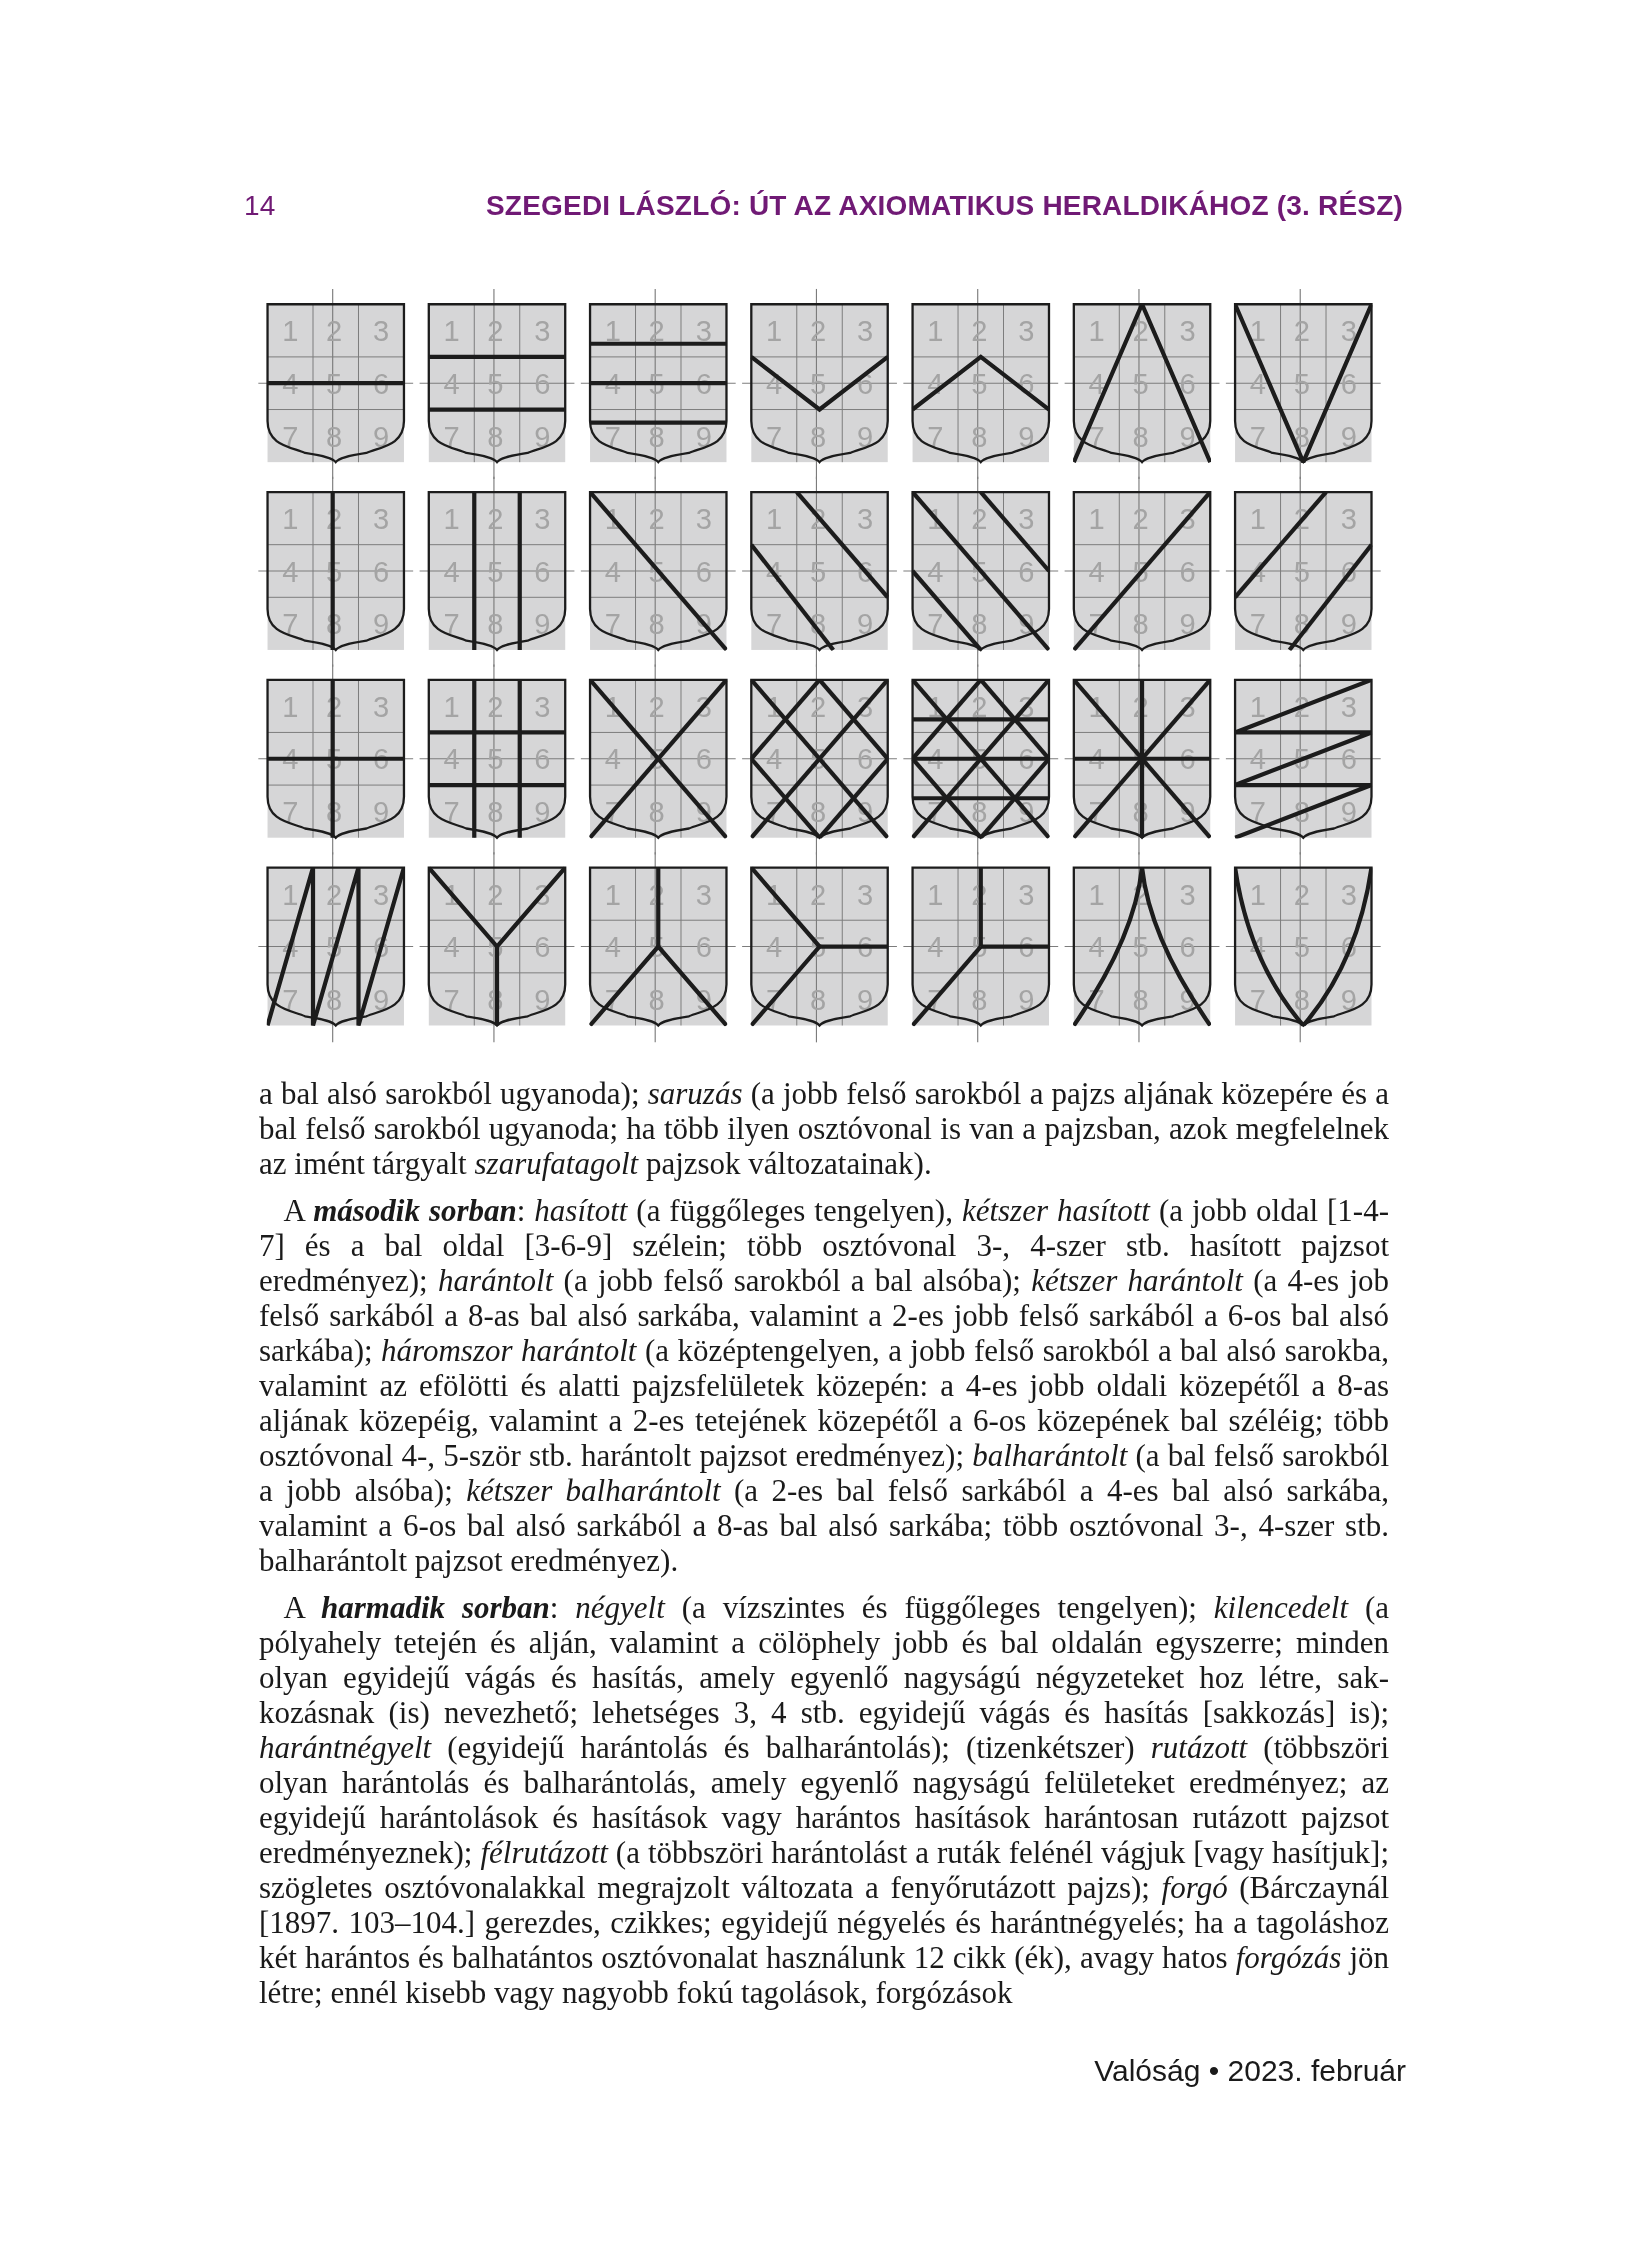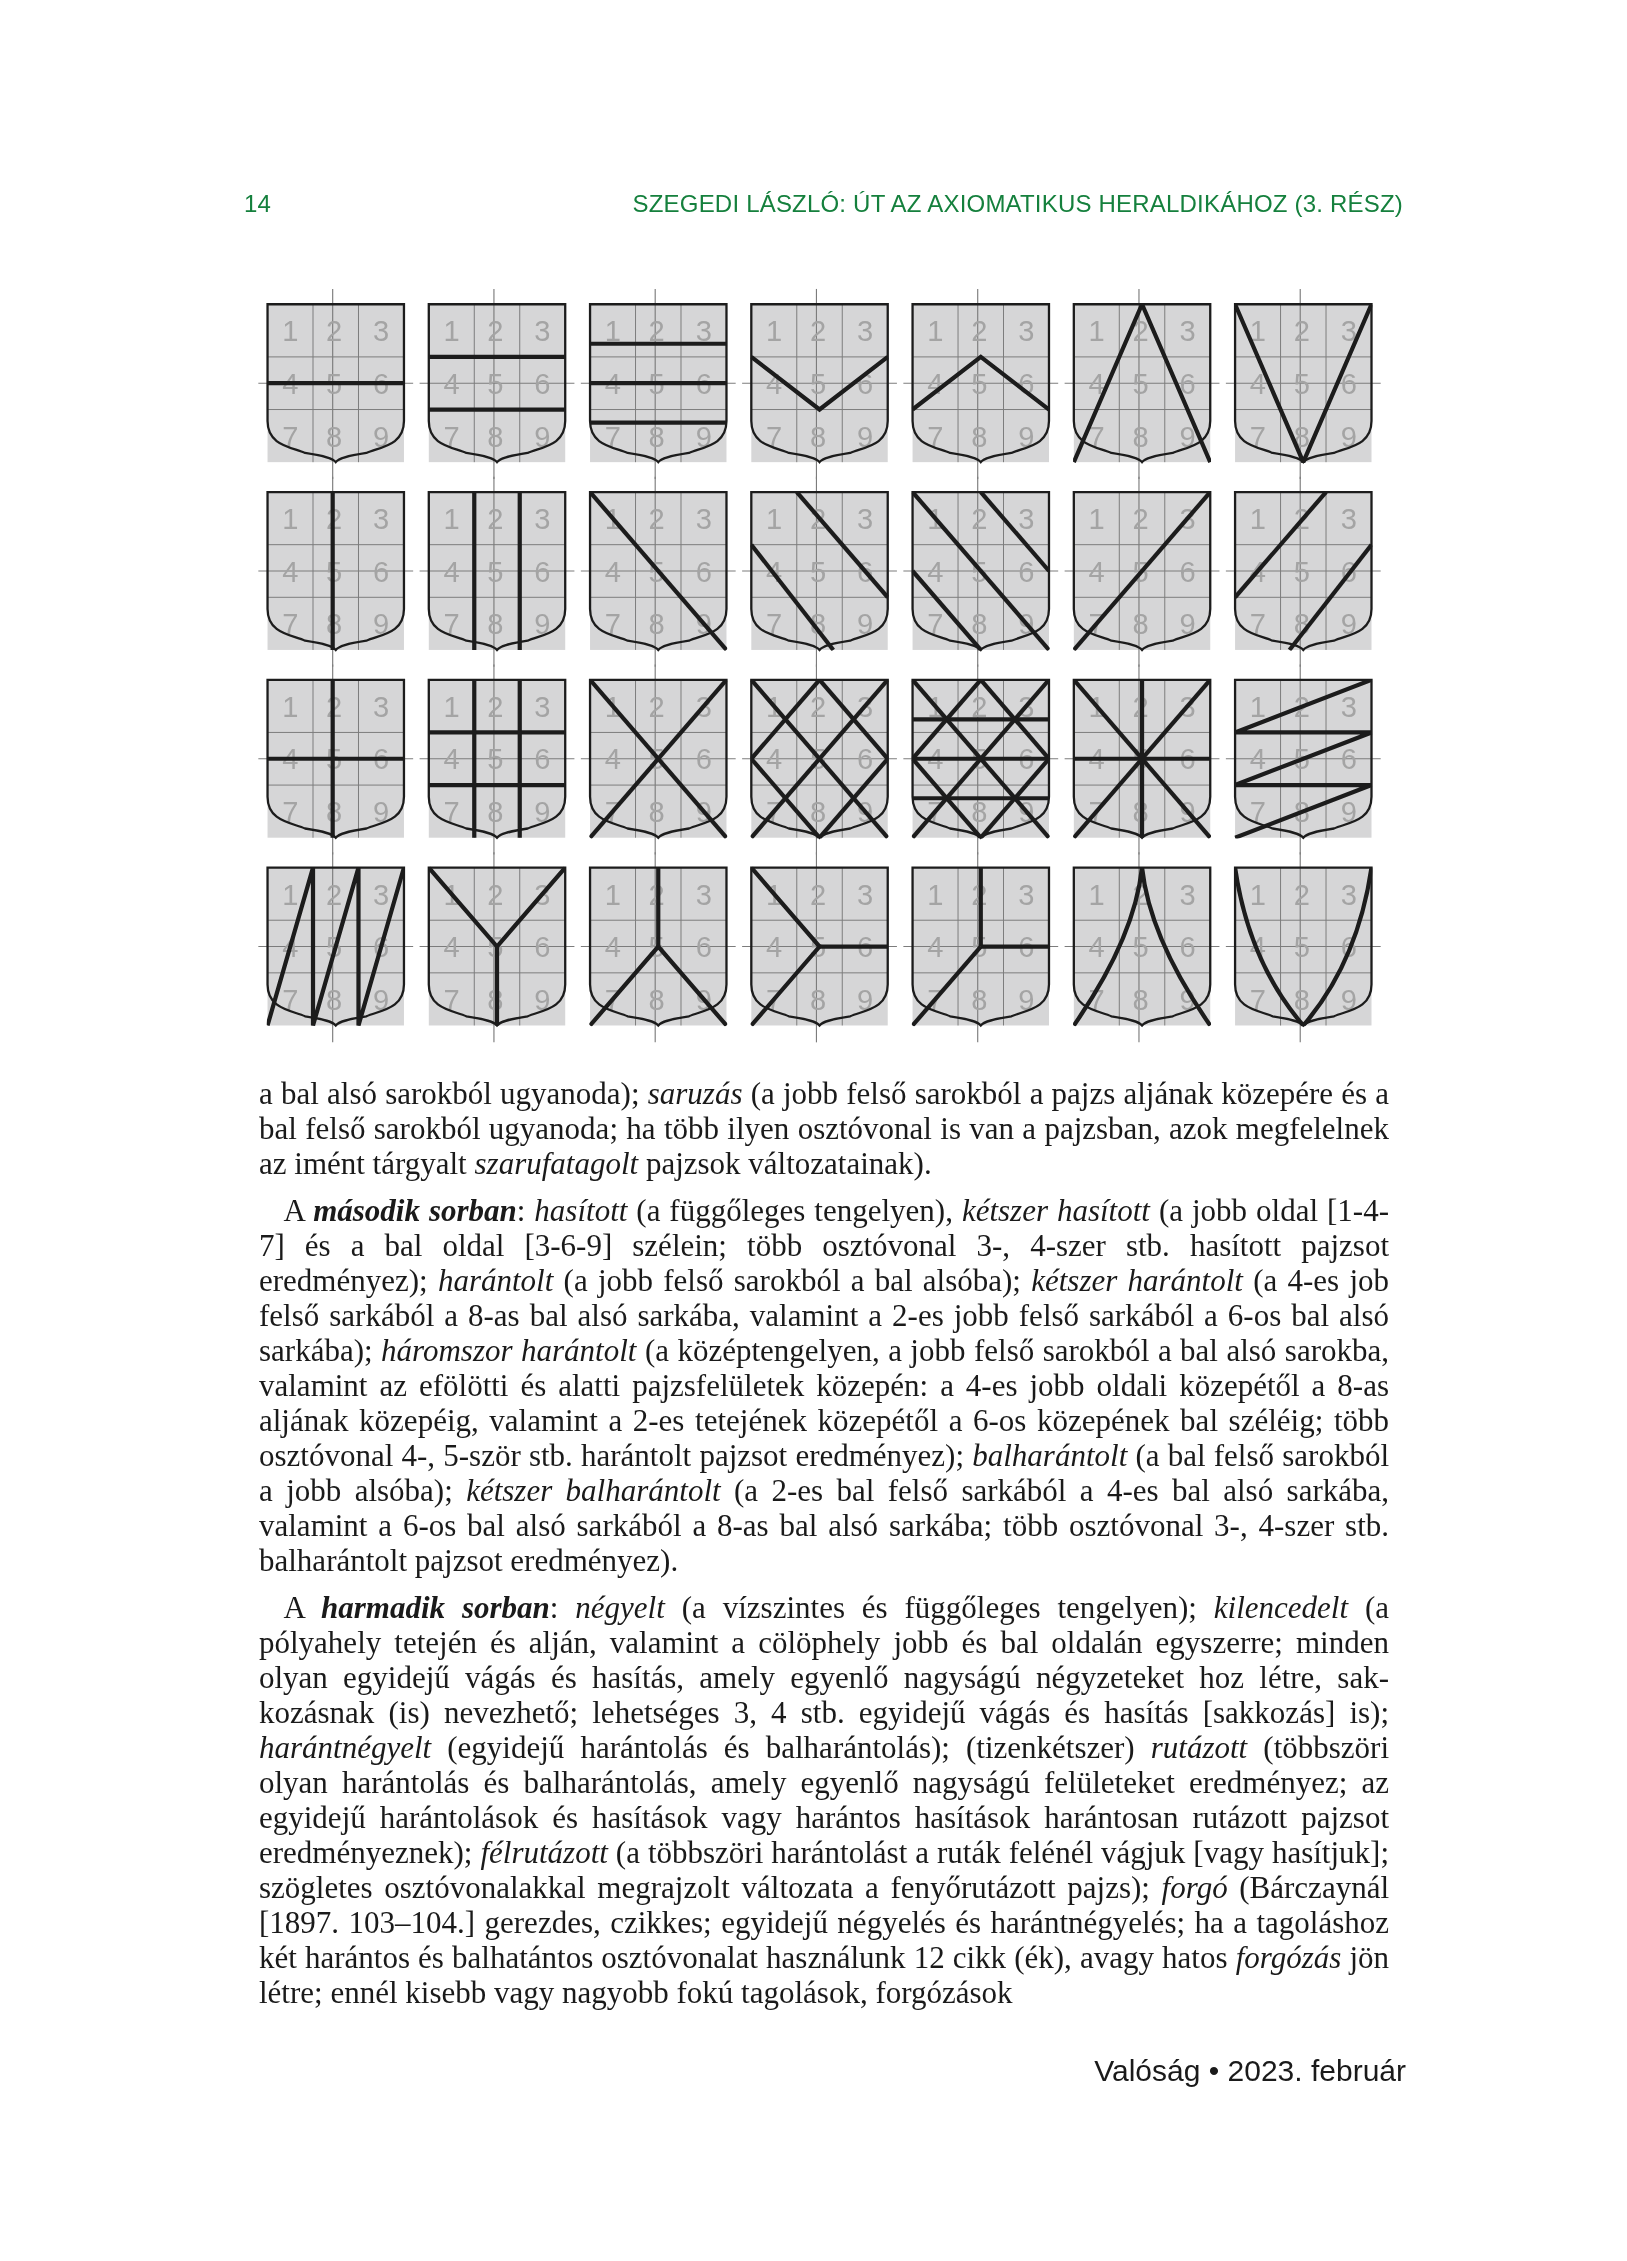--- a/index.html
+++ b/index.html
@@ -1,24 +1,24 @@
 <!DOCTYPE html>
 <html style="font-size:12.3px"><head>
 <meta charset="utf-8">
 <style>
   html, body { margin: 0; padding: 0; background: #ffffff; }
   body { width: 1628px; height: 2261px; position: relative; overflow: hidden; }
   .page { position: absolute; left: 0; top: 0; width: 1628px; height: 2261px; }
   .running-head {
     position: absolute; top: 190px; left: 244px; width: 1159px; height: 31px;
-    font-family: "Liberation Sans", sans-serif; font-size: 24px; color: #15803d;
+    font-family: "Liberation Sans", sans-serif; font-size: 28px; color: #701a75;
     letter-spacing: 0.2px;
   }
   .running-head .page-number { position: absolute; left: 0; top: 0; }
-  .running-head .title { position: absolute; right: 0; top: 0; white-space: nowrap; }
+  .running-head .title { position: absolute; right: 0; top: 0; white-space: nowrap; font-weight: bold; }
   .figure { position: absolute; left: 0; top: 0; width: 1628px; height: 1073px; }
   .figure svg { position: absolute; left: 0; top: 0; }
   .body-text {
     position: absolute; top: 1064px; left: 247px; width: 1154px;
     font-family: "Liberation Serif", serif; font-size: 31px; line-height: 35px;
     color: #1a1a1a; text-align: justify; hyphens: manual;
   }
   .body-text p { margin: 12px; text-indent: 0; }
   .body-text p.indent { text-indent: 24.5px; }
   .body-text i { font-style: italic; }

